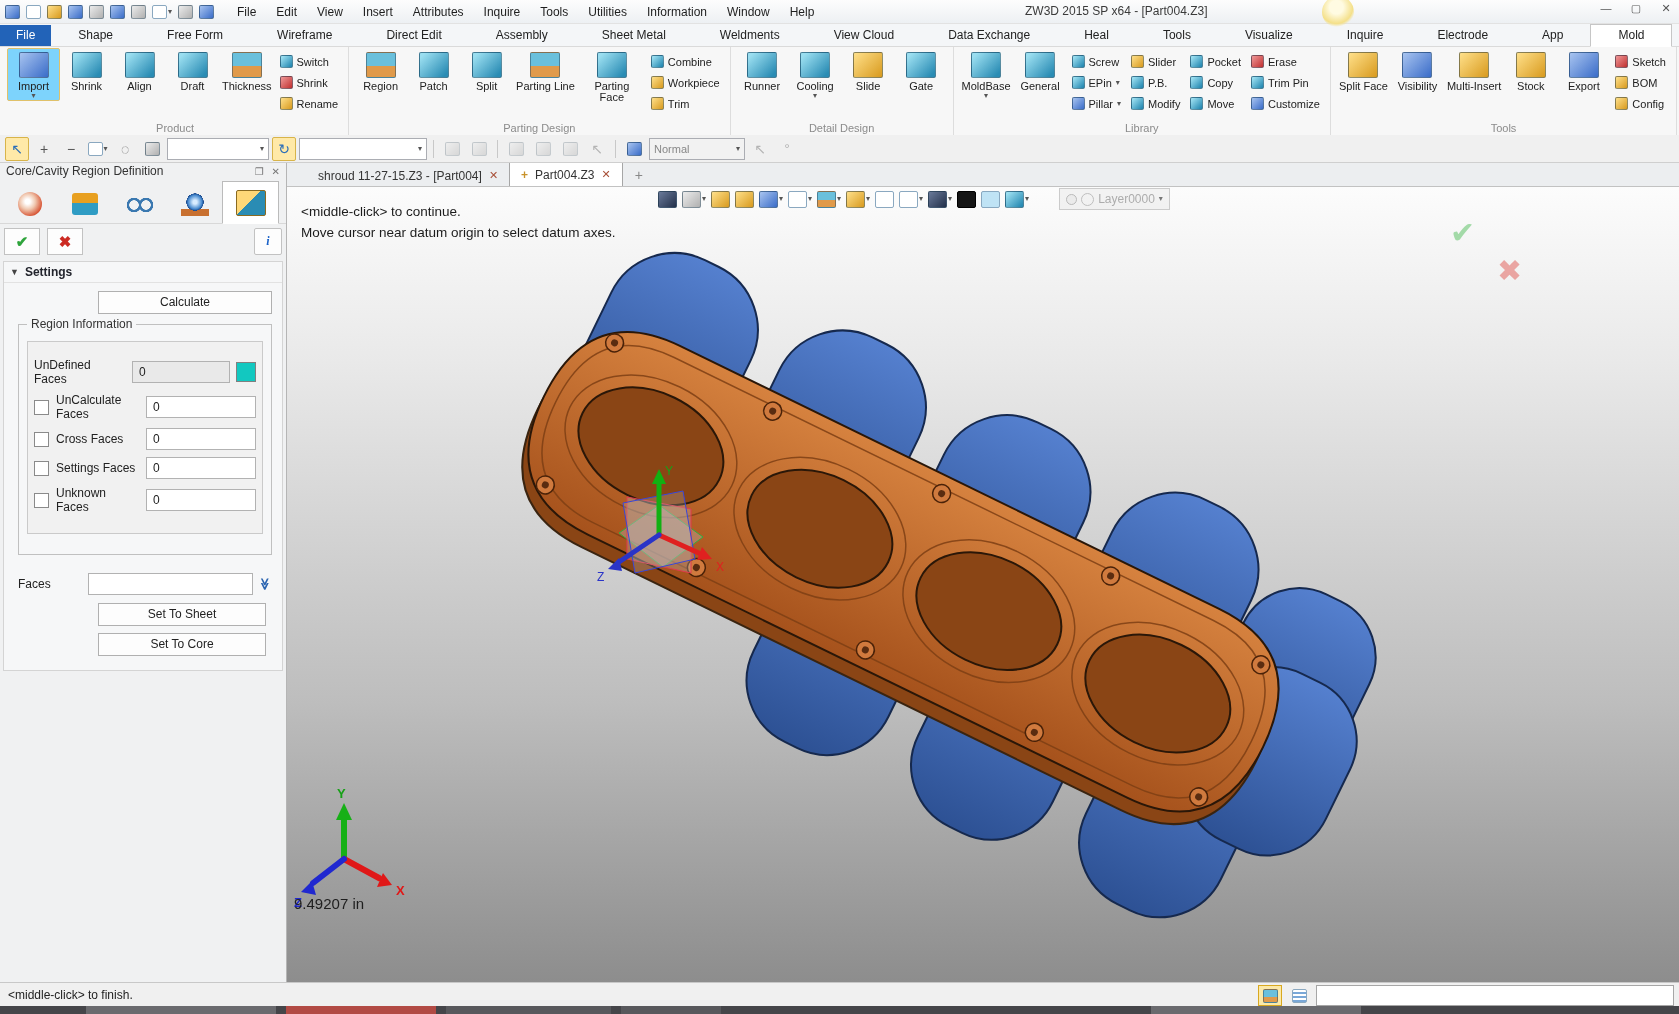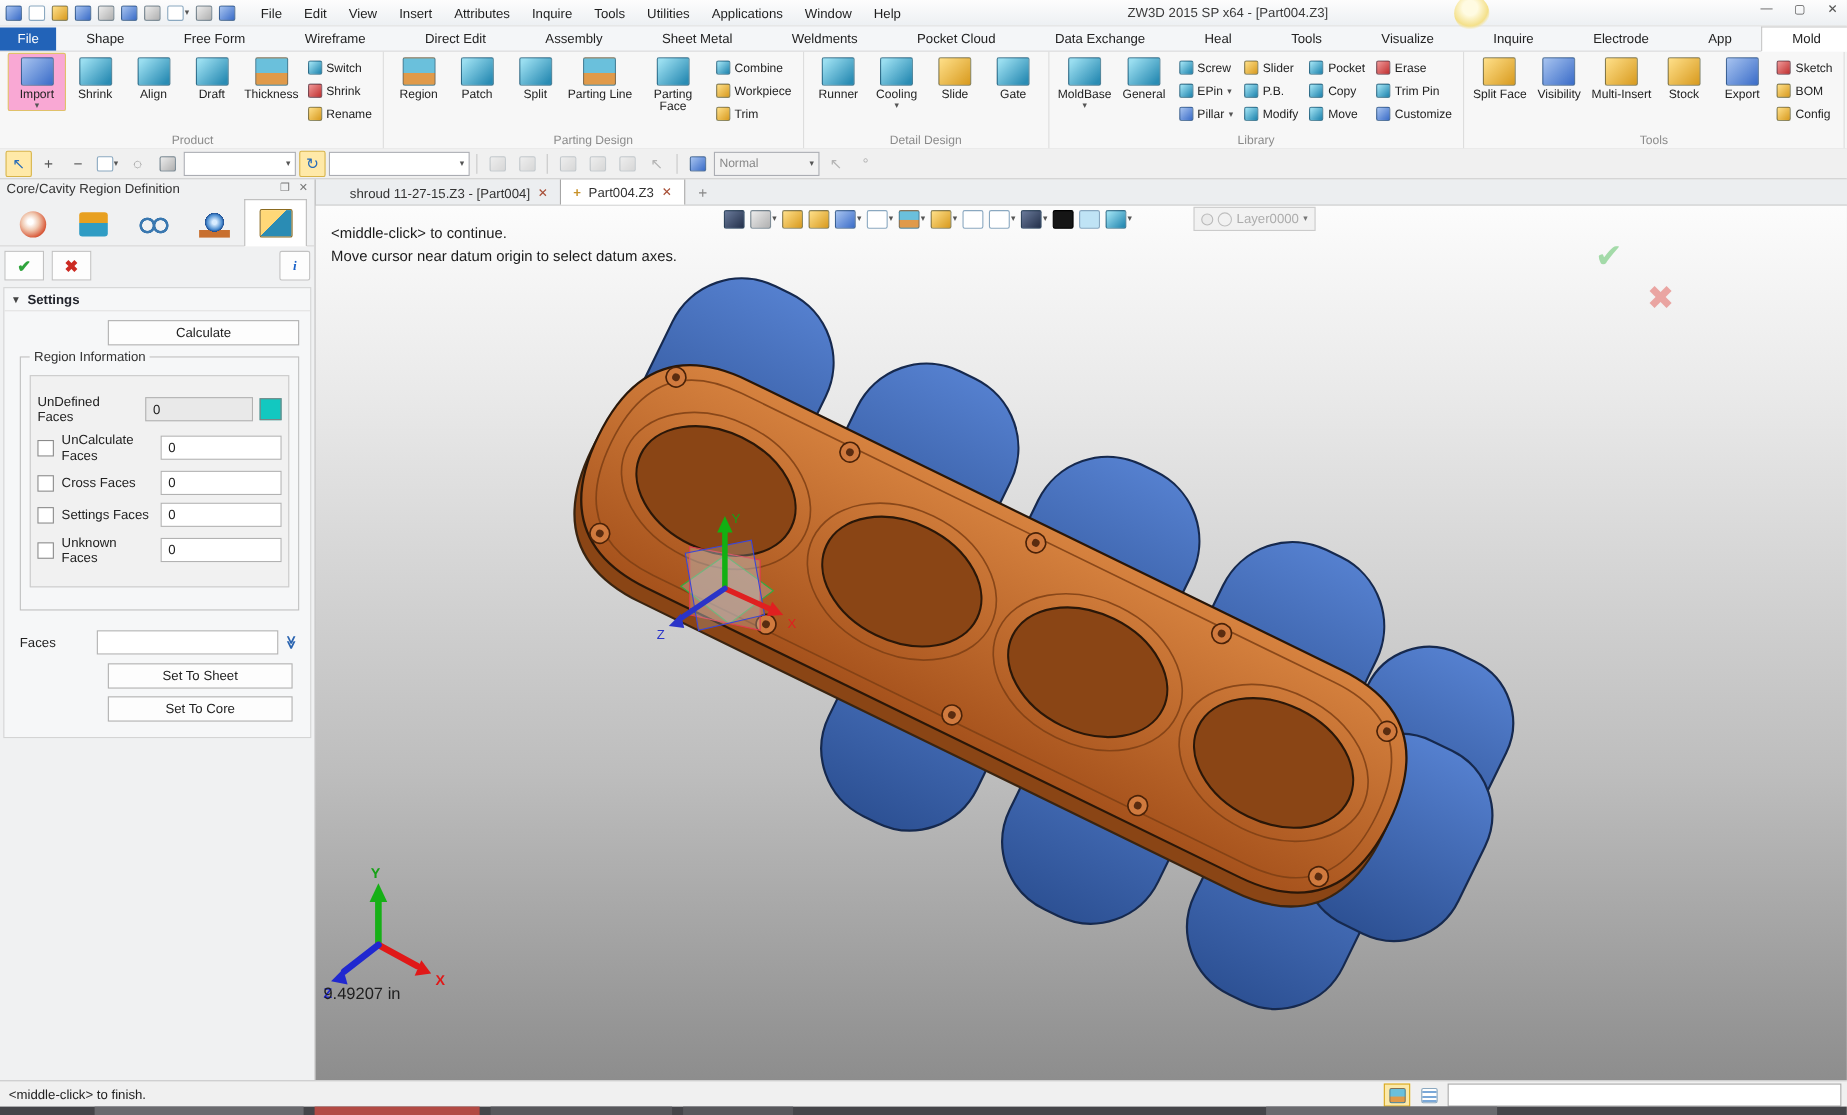--- a/index.html
+++ b/index.html
@@ -35,21 +35,21 @@
   .tabrow-right{margin-left:auto;display:flex;align-items:center;gap:12px;padding:0 8px 3px;color:#555}
   .tabrow-right .mini{font-size:11px}
   .docctl{display:flex;gap:9px;color:#333;font-size:10px}
   
   .ribbon{position:absolute;top:46px;left:0;right:0;height:89px;background:#f7f7f7;border-bottom:1px solid #d2d2d2;display:flex;padding-left:2px;z-index:4}
   .rgroup{position:relative;border-right:1px solid #ddd;padding:2px 5px 14px 5px}
   .rgrow{display:flex;height:73px;align-items:flex-start}
   .lbtn{min-width:47px;max-width:62px;display:flex;flex-direction:column;align-items:center;padding:3px 2px 0;border:1px solid transparent;border-radius:2px}
   .lbtn .ic{width:30px;height:26px;margin-bottom:3px}
   .lbtn .lbl{font-size:11px;line-height:11px;text-align:center;color:#222}
-  .lbtn.hl{background:#f9a8d4;border-color:#e0c16a}
+  .lbtn.hl{background:#7dd3fc;border-color:#e0c16a}
   .stack{display:flex;flex-direction:column;margin:3px 2px 0}
   .sbtn{display:flex;align-items:center;height:21px;gap:4px;padding:0 3px}
   .sbtn .ic{width:13px;height:13px}
   .sbtn .lbl{font-size:11px;color:#222;white-space:nowrap}
   .rglabel{position:absolute;bottom:1px;left:0;right:0;text-align:center;font-size:11px;color:#8b8b8b}
   
   .toolbar2{position:absolute;top:135px;left:0;right:0;height:27px;background:#f0f0f0;border-bottom:1px solid #cfcfcf;display:flex;align-items:center;padding-left:5px;gap:3px;z-index:4}
   .tbtn{width:22px;height:22px;display:flex;align-items:center;justify-content:center;border:1px solid transparent;border-radius:2px}
   .tbtn .ic{width:15px;height:14px}
   .tbtn.hl{background:#ffe9a8;border-color:#d8b44a}
@@ -104,21 +104,21 @@
   .doctabs{height:24px;background:#eceef0;display:flex;align-items:flex-end;padding-left:20px;border-bottom:1px solid #c2c2c2}
   .dtab{height:21px;display:flex;align-items:center;padding:0 11px;color:#333;gap:7px;white-space:nowrap}
   .dtab.active{background:#fff;border:1px solid #a6a6a6;border-bottom:none;height:23px}
   .dtab .close{color:#a85038;font-size:11px}
   .dtab .mod{color:#c8922a;font-weight:bold}
   .newtab{padding:0 12px 3px;color:#888;font-size:14px}
   .viewport{flex:1;position:relative;background:linear-gradient(180deg,#fcfcfc 0%,#e9e9e9 22%,#bdbdbd 65%,#8d8d8d 100%);overflow:hidden}
   .vp-toolbar{position:absolute;left:370px;top:1px;display:flex;gap:3px;align-items:center}
   .vbtn{display:flex;align-items:center;gap:1px;padding:1px}
   .vic{width:19px;height:17px}
-  .layercombo{display:flex;align-items:center;gap:4px;margin-left:52px;height:20px;border:1px solid #c0c0c0;background:#f0f0f0;padding:0 6px;color:#999;opacity:.8}
+  .layercombo{display:flex;align-items:center;gap:4px;margin-left:26px;height:20px;border:1px solid #c0c0c0;background:#f0f0f0;padding:0 6px;color:#999;opacity:.8}
   .bulb{width:9px;height:9px;border-radius:50%;border:1px solid #aaa;background:#e8e8e8}
   .ring{width:11px;height:11px;border-radius:50%;border:1px solid #b0b0b0}
   .prompt{position:absolute;left:14px;top:14px;color:#1c1c1c;font-size:13.5px;line-height:21px}
   .faint-check{position:absolute;left:1163px;top:28px;font-size:30px;color:rgba(80,190,90,.5)}
   .faint-x{position:absolute;left:1210px;top:66px;font-size:30px;color:rgba(225,100,95,.55)}
   .measure{position:absolute;left:7px;top:708px;font-size:15px;color:#1e1e1e}
   .model-svg{position:absolute;left:0;top:0}
   
   .statusbar{position:absolute;top:982px;left:0;right:0;height:24px;background:#f0f0f0;border-top:1px solid #c8c8c8;display:flex;align-items:center;padding-left:8px;box-sizing:border-box}
   .sb-right{position:absolute;right:5px;top:2px;display:flex;gap:5px;align-items:center}
@@ -168,21 +168,21 @@
     </div>
   <div class="menubar" id="menubar">
       <span class="menu-item">File</span>
       <span class="menu-item">Edit</span>
       <span class="menu-item">View</span>
       <span class="menu-item">Insert</span>
       <span class="menu-item">Attributes</span>
       <span class="menu-item">Inquire</span>
       <span class="menu-item">Tools</span>
       <span class="menu-item">Utilities</span>
-      <span class="menu-item">Applications</span>
+      <span class="menu-item">Information</span>
       <span class="menu-item">Window</span>
       <span class="menu-item">Help</span>
     </div>
   <div class="app-title">ZW3D 2015 SP x64 - [Part004.Z3]</div>
   <div class="orb"></div>
   <div class="wincontrols">
     <span>—</span>
     <span>▢</span>
     <span>✕</span>
   </div>
@@ -191,21 +191,21 @@
 <div class="tabrow">
   <div style="display:flex;align-items:flex-end" id="rtabs">
       <span class="rtab file">File</span>
       <span class="rtab">Shape</span>
       <span class="rtab">Free Form</span>
       <span class="rtab">Wireframe</span>
       <span class="rtab">Direct Edit</span>
       <span class="rtab">Assembly</span>
       <span class="rtab">Sheet Metal</span>
       <span class="rtab">Weldments</span>
-      <span class="rtab">Pocket Cloud</span>
+      <span class="rtab">View Cloud</span>
       <span class="rtab">Data Exchange</span>
       <span class="rtab">Heal</span>
       <span class="rtab">Tools</span>
       <span class="rtab">Visualize</span>
       <span class="rtab">Inquire</span>
       <span class="rtab">Electrode</span>
       <span class="rtab">App</span>
       <span class="rtab active">Mold</span>
     </div>
   <div class="tabrow-right">

